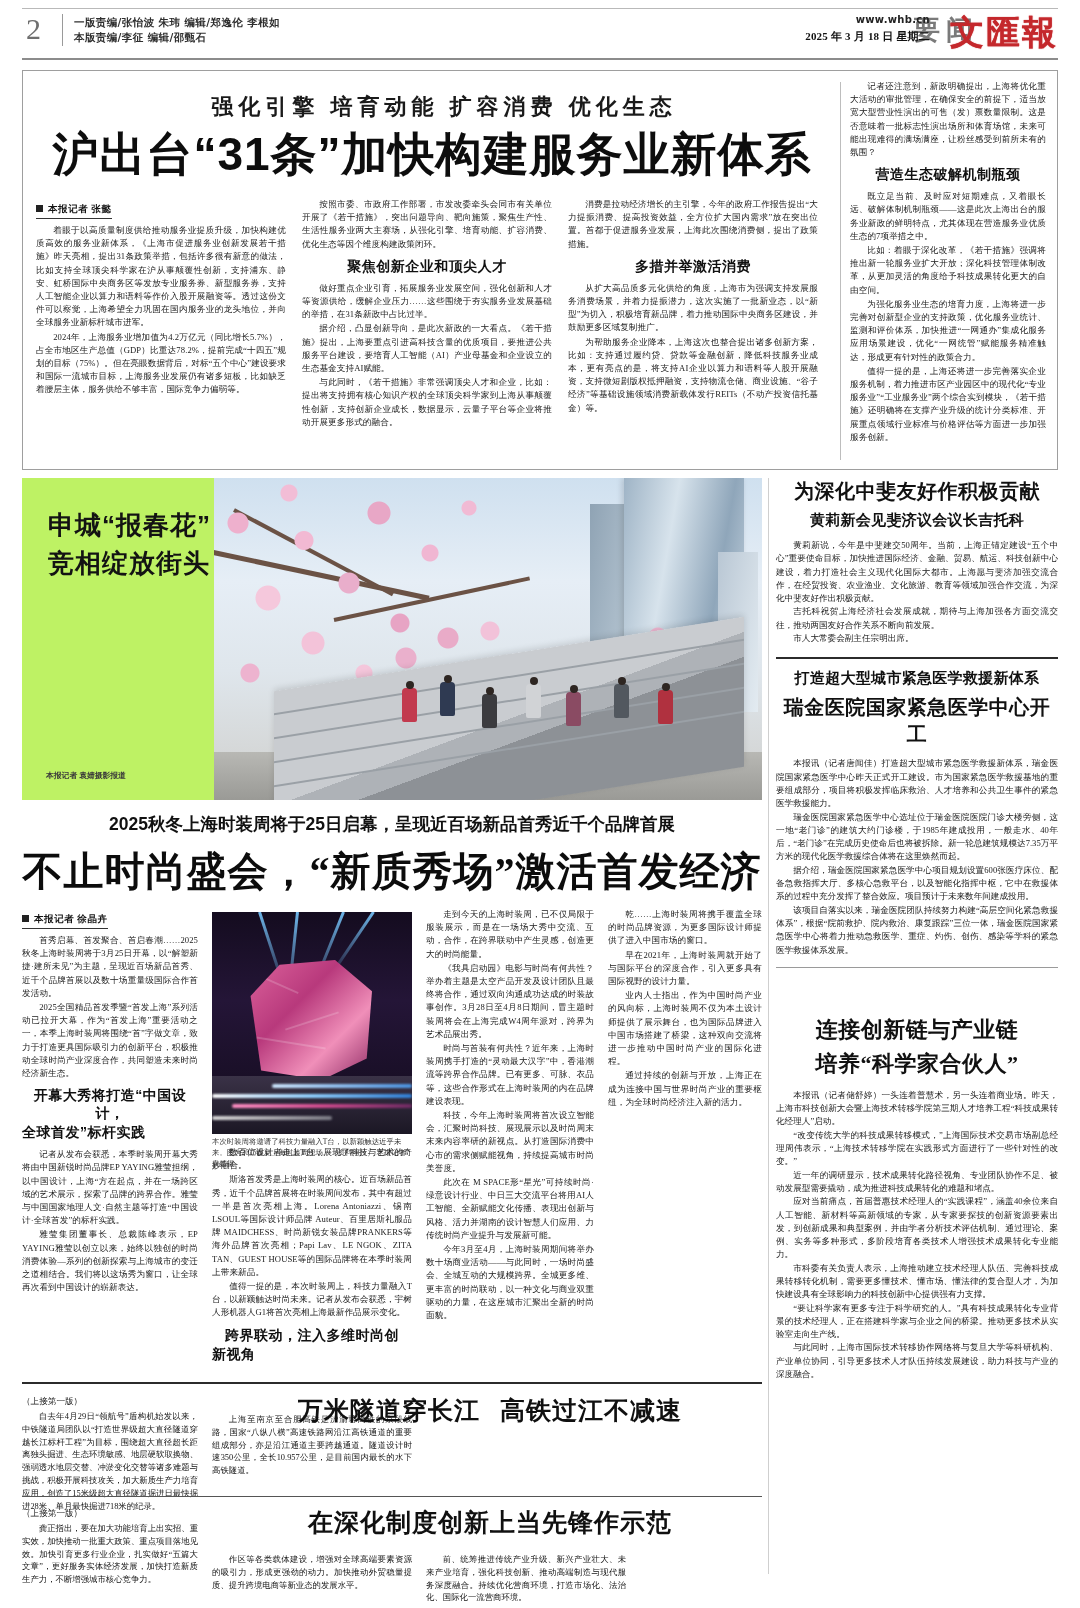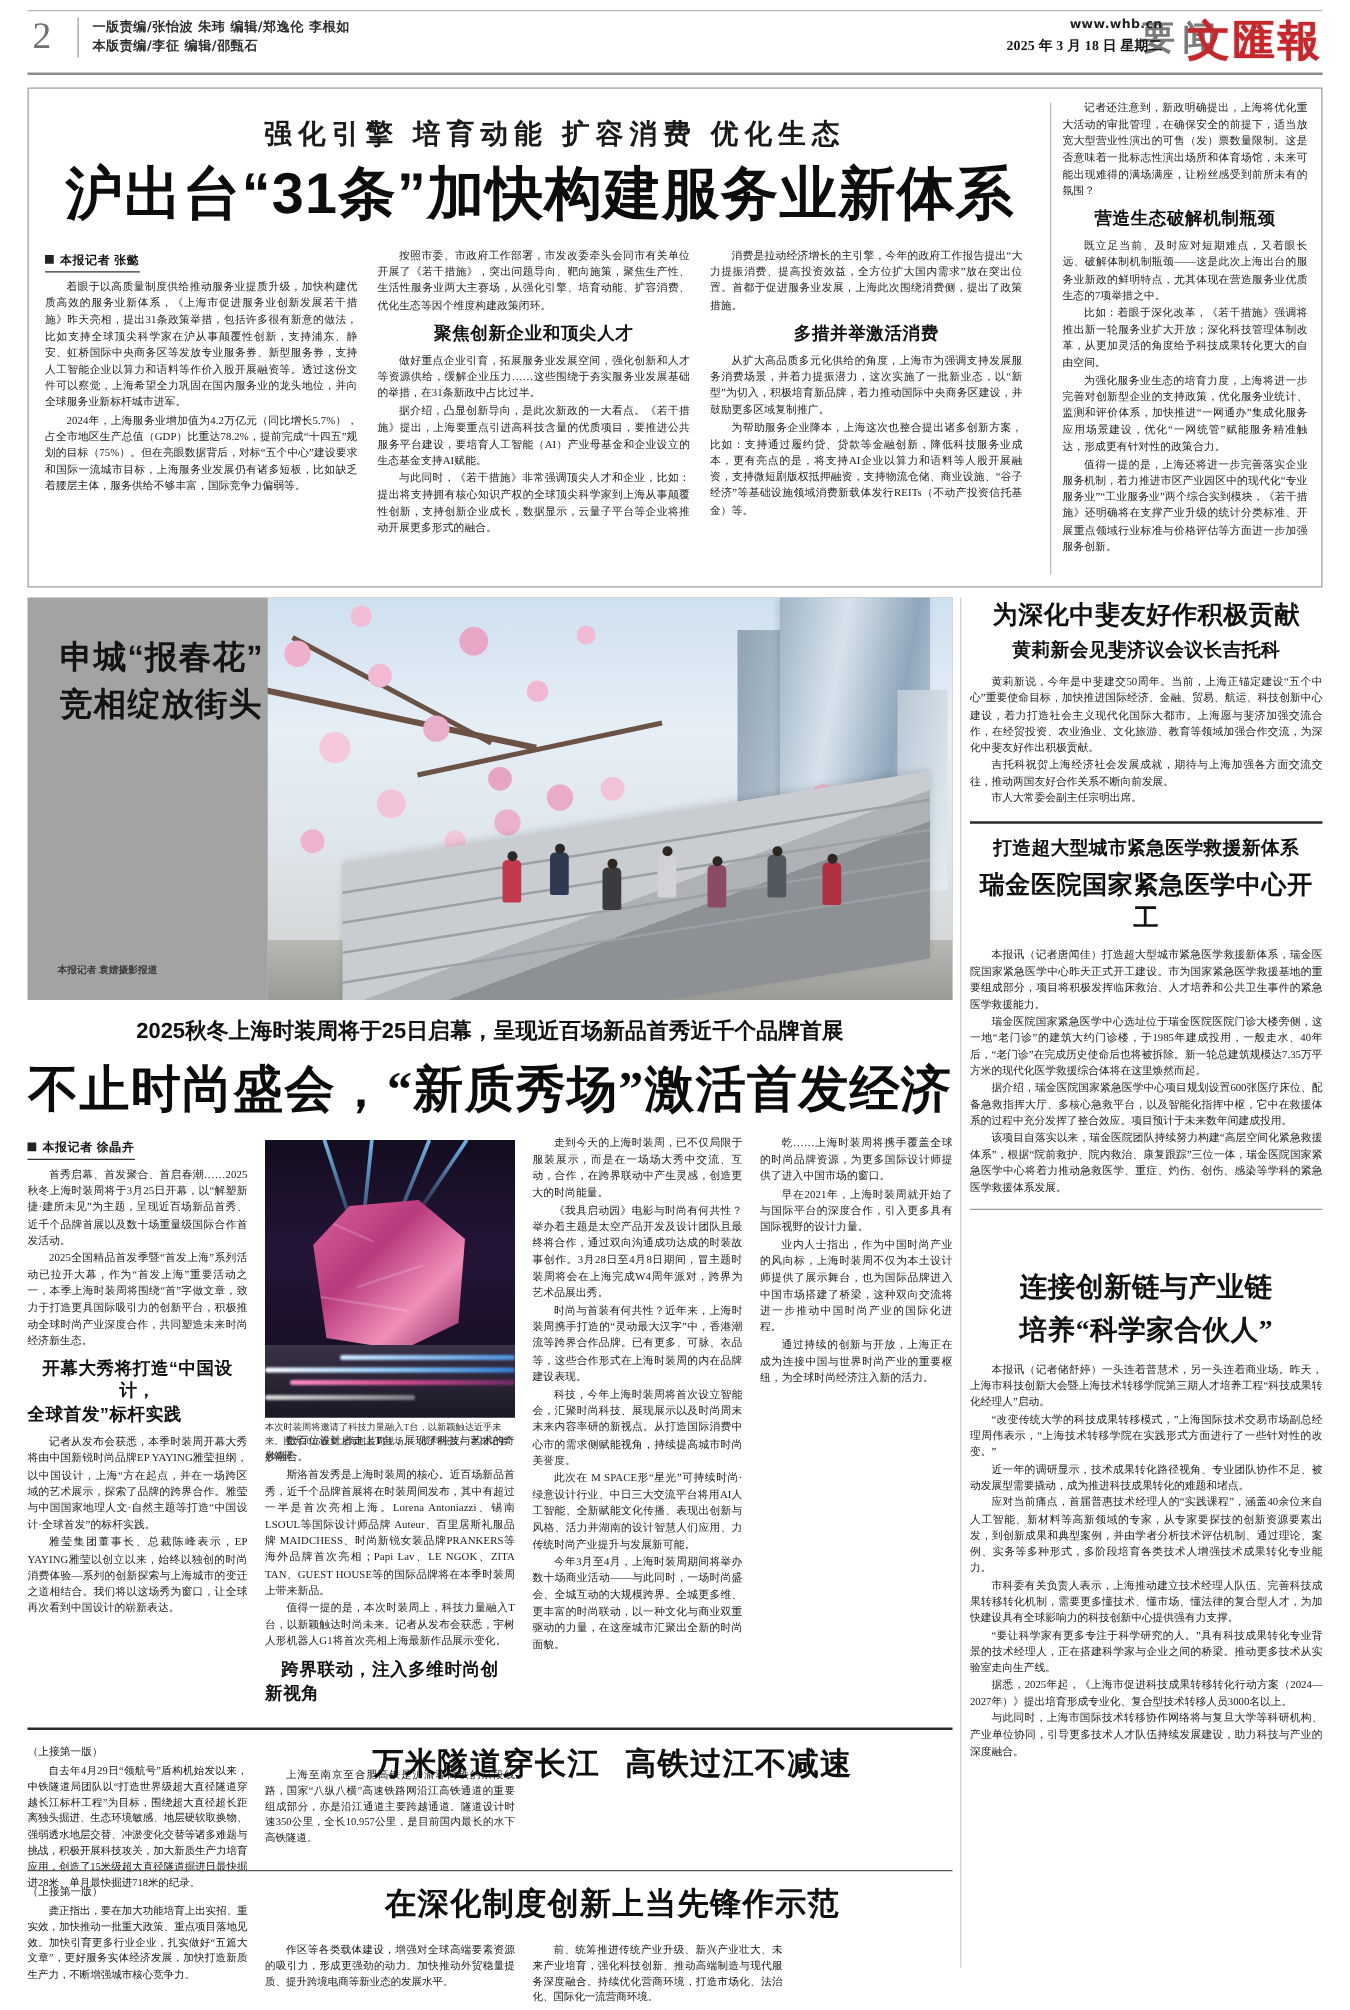--- a/index.html
+++ b/index.html
@@ -46,21 +46,21 @@
   .A-main{position:absolute;left:0;top:54px;width:820px;text-align:center;
       font-size:46px;letter-spacing:1px;font-weight:bold;color:#0d0d0d;
       font-family:"Liberation Sans","DejaVu Sans",sans-serif;white-space:nowrap;}
   .A-cols{position:absolute;left:14px;top:128px;width:794px;height:262px;
       display:flex;gap:16px;}
   .A-cols > div{width:250px;}
   .A-right{position:absolute;left:828px;top:10px;width:196px;height:382px;}
   .A-vrule{position:absolute;left:818px;top:12px;width:1px;height:378px;background:#bdbdbd;}
 
   
-  .blockB{position:absolute;left:22px;top:478px;width:740px;height:322px;background:#a3a3a3;}
+  .blockB{position:absolute;left:22px;top:478px;width:740px;height:322px;background:#bef264;}
   .B-title{position:absolute;left:26px;top:28px;font-size:26px;font-weight:bold;line-height:38px;
       color:#131313;font-family:"Liberation Sans","DejaVu Sans",sans-serif;letter-spacing:1px;}
   .B-cap{position:absolute;left:24px;top:214px;width:160px;font-size:7.6px;line-height:12px;
       color:#3a3a3a;text-align:justify;font-family:"Liberation Serif",serif;}
   .B-credit{position:absolute;left:24px;top:292px;font-size:7.8px;color:#3a3a3a;font-weight:bold;}
   .B-photo{position:absolute;left:192px;top:0;width:548px;height:322px;overflow:hidden;}
 
   
   .ph-sky{position:absolute;inset:0;background:
       linear-gradient(180deg,#cfe0ef 0%,#e6eef6 32%,#dfe6ec 60%,#cfcfcc 100%);}
@@ -301,21 +301,20 @@
     <div>
       <div class="c-h1" style="font-size:22px;margin-top:47px;">连接创新链与产业链</div>
       <div class="c-h1" style="font-size:22px;margin-top:4px;">培养“科学家合伙人”</div>
       <div class="c-body" style="margin-top:10px;">
         <p>本报讯（记者储舒婷）一头连着普慧术，另一头连着商业场。昨天，上海市科技创新大会暨上海技术转移学院第三期人才培养工程“科技成果转化经理人”启动。</p>
         <p>“改变传统大学的科技成果转移模式，”上海国际技术交易市场副总经理周伟表示，“上海技术转移学院在实践形式方面进行了一些针对性的改变。”</p>
         <p>近一年的调研显示，技术成果转化路径视角、专业团队协作不足、被动发展型需要撬动，成为推进科技成果转化的难题和堵点。</p>
         <p>应对当前痛点，首届普惠技术经理人的“实践课程”，涵盖40余位来自人工智能、新材料等高新领域的专家，从专家要探技的创新资源要素出发，到创新成果和典型案例，并由学者分析技术评估机制、通过理论、案例、实务等多种形式，多阶段培育各类技术人增强技术成果转化专业能力。</p>
         <p>市科委有关负责人表示，上海推动建立技术经理人队伍、完善科技成果转移转化机制，需要更多懂技术、懂市场、懂法律的复合型人才，为加快建设具有全球影响力的科技创新中心提供强有力支撑。</p>
         <p>“要让科学家有更多专注于科学研究的人。”具有科技成果转化专业背景的技术经理人，正在搭建科学家与企业之间的桥梁。推动更多技术从实验室走向生产线。</p>
-        <p>据悉，2025年起，《上海市促进科技成果转移转化行动方案（2024—2027年）》提出培育形成专业化、复合型技术转移人员3000名以上。</p>
         <p>与此同时，上海市国际技术转移协作网络将与复旦大学等科研机构、产业单位协同，引导更多技术人才队伍持续发展建设，助力科技与产业的深度融合。</p>
       </div>
     </div>
   </div>
 
   <div class="blockD">
     <div class="D-shoulder">2025秋冬上海时装周将于25日启幕，呈现近百场新品首秀近千个品牌首展</div>
     <div class="D-main">不止时尚盛会，“新质秀场”激活首发经济</div>
 
     <div class="D-cols">

